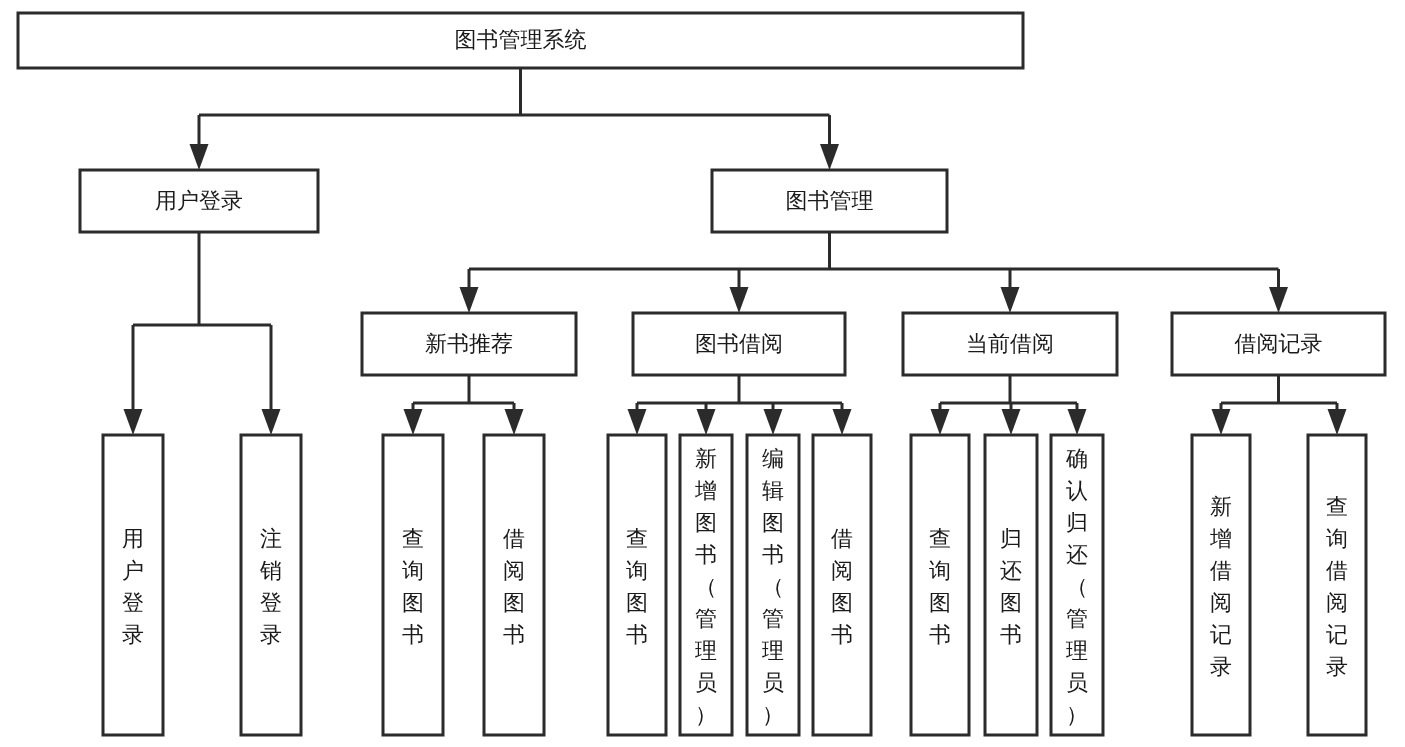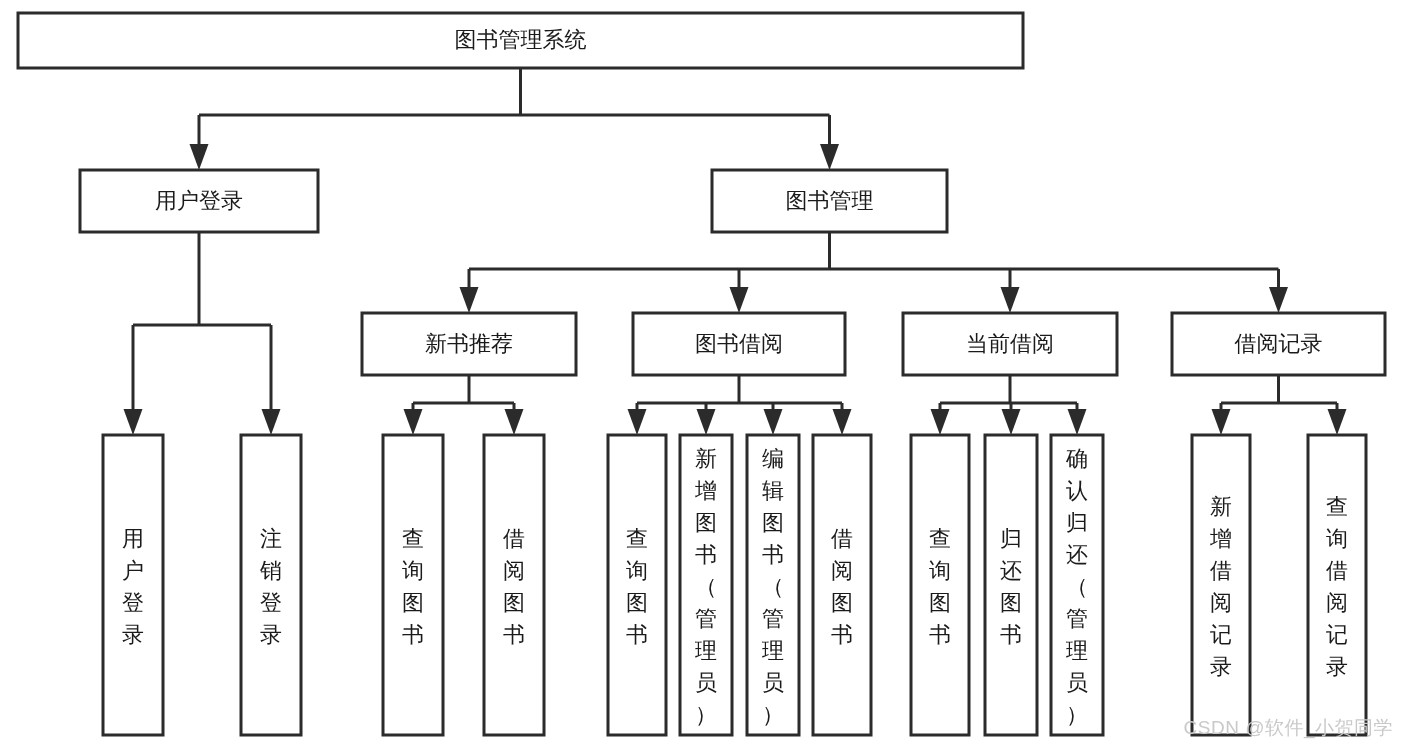--- a/index.html
+++ b/index.html
@@ -219,15 +219,14 @@
           <rect x="1192" y="435" width="58" height="300" class="node-rect"></rect>
           <text x="1221" class="node-label-v"><tspan x="1221" y="513.96">新</tspan><tspan x="1221" y="545.96">增</tspan><tspan x="1221" y="577.96">借</tspan><tspan x="1221" y="609.96">阅</tspan><tspan x="1221" y="641.96">记</tspan><tspan x="1221" y="673.96">录</tspan></text>
         </g>
         <g>
           <rect x="1308" y="435" width="58" height="300" class="node-rect"></rect>
           <text x="1337" class="node-label-v"><tspan x="1337" y="513.96">查</tspan><tspan x="1337" y="545.96">询</tspan><tspan x="1337" y="577.96">借</tspan><tspan x="1337" y="609.96">阅</tspan><tspan x="1337" y="641.96">记</tspan><tspan x="1337" y="673.96">录</tspan></text>
         </g>
       </g>
   </svg>
 
-  <div class="watermark-text">CSDN @软件_小贺同学</div>
 
 </div>
 
 </body></html>

